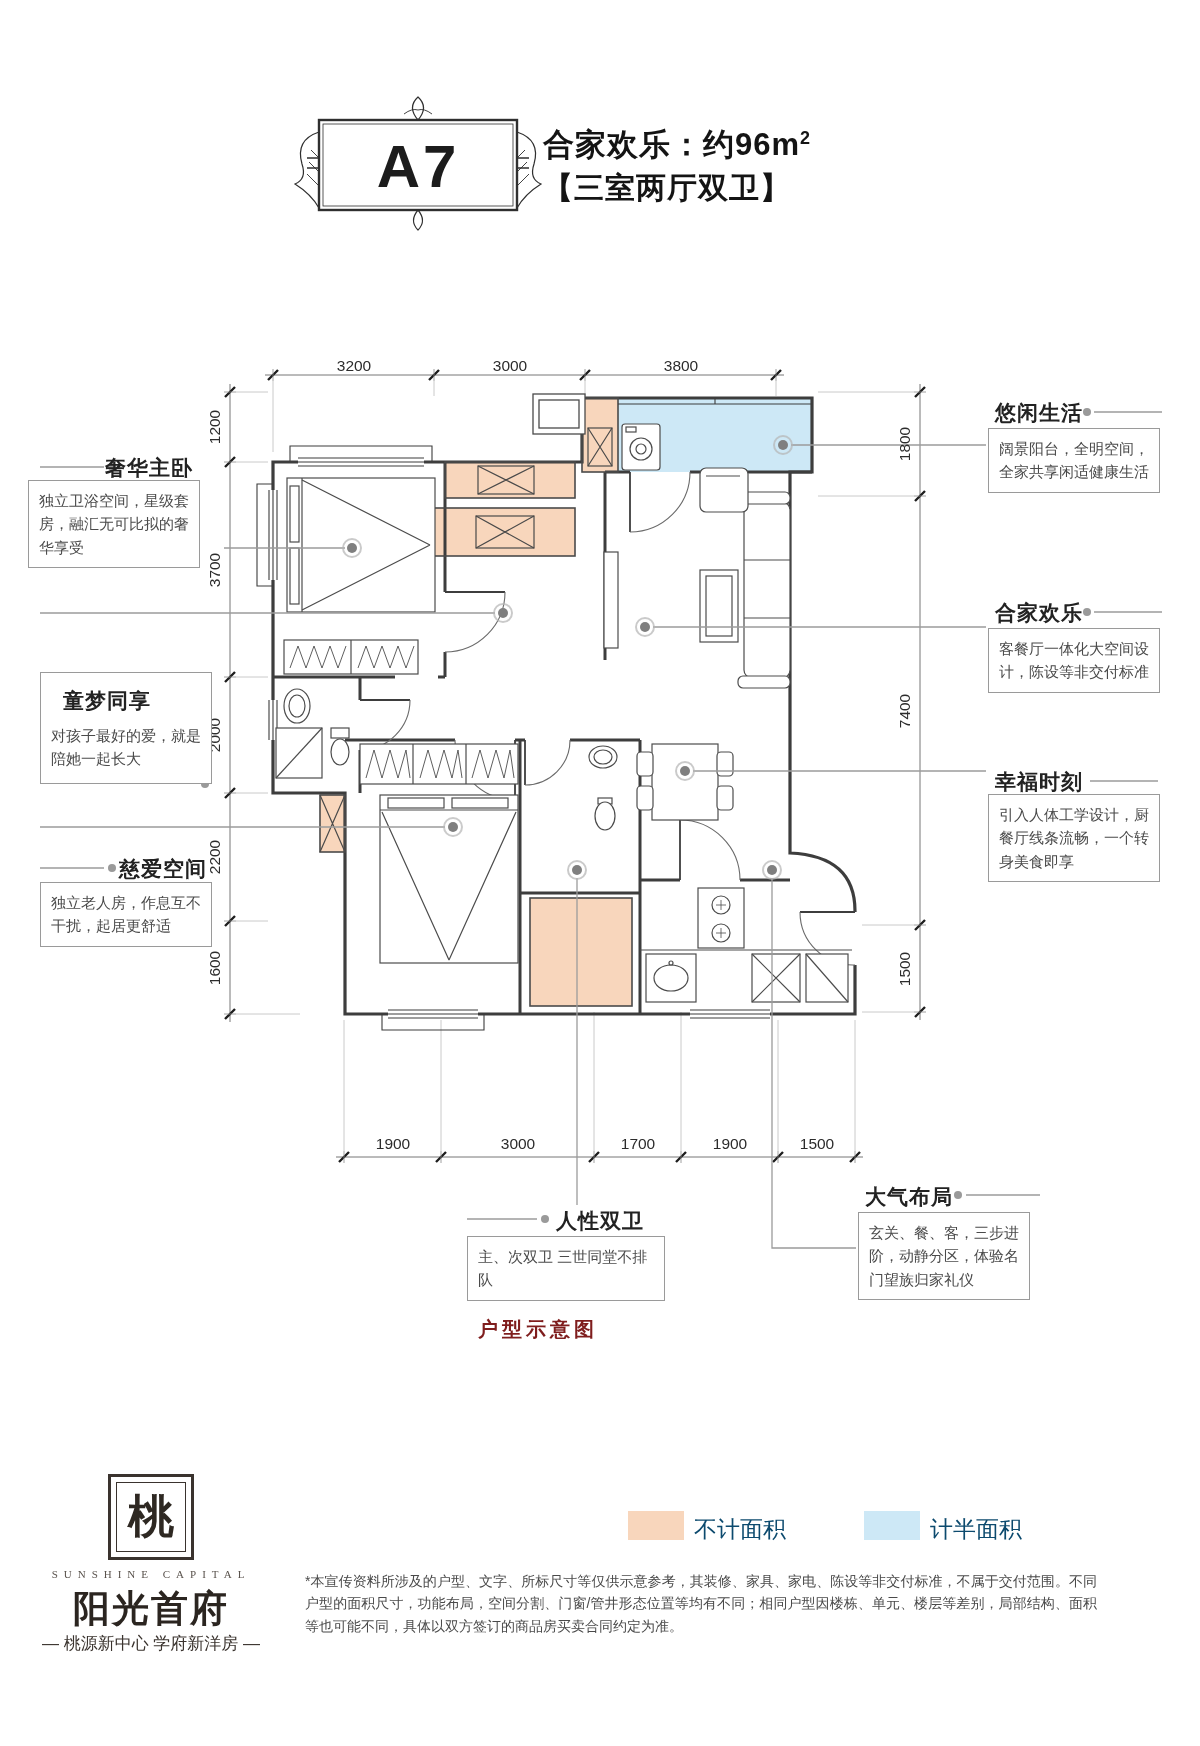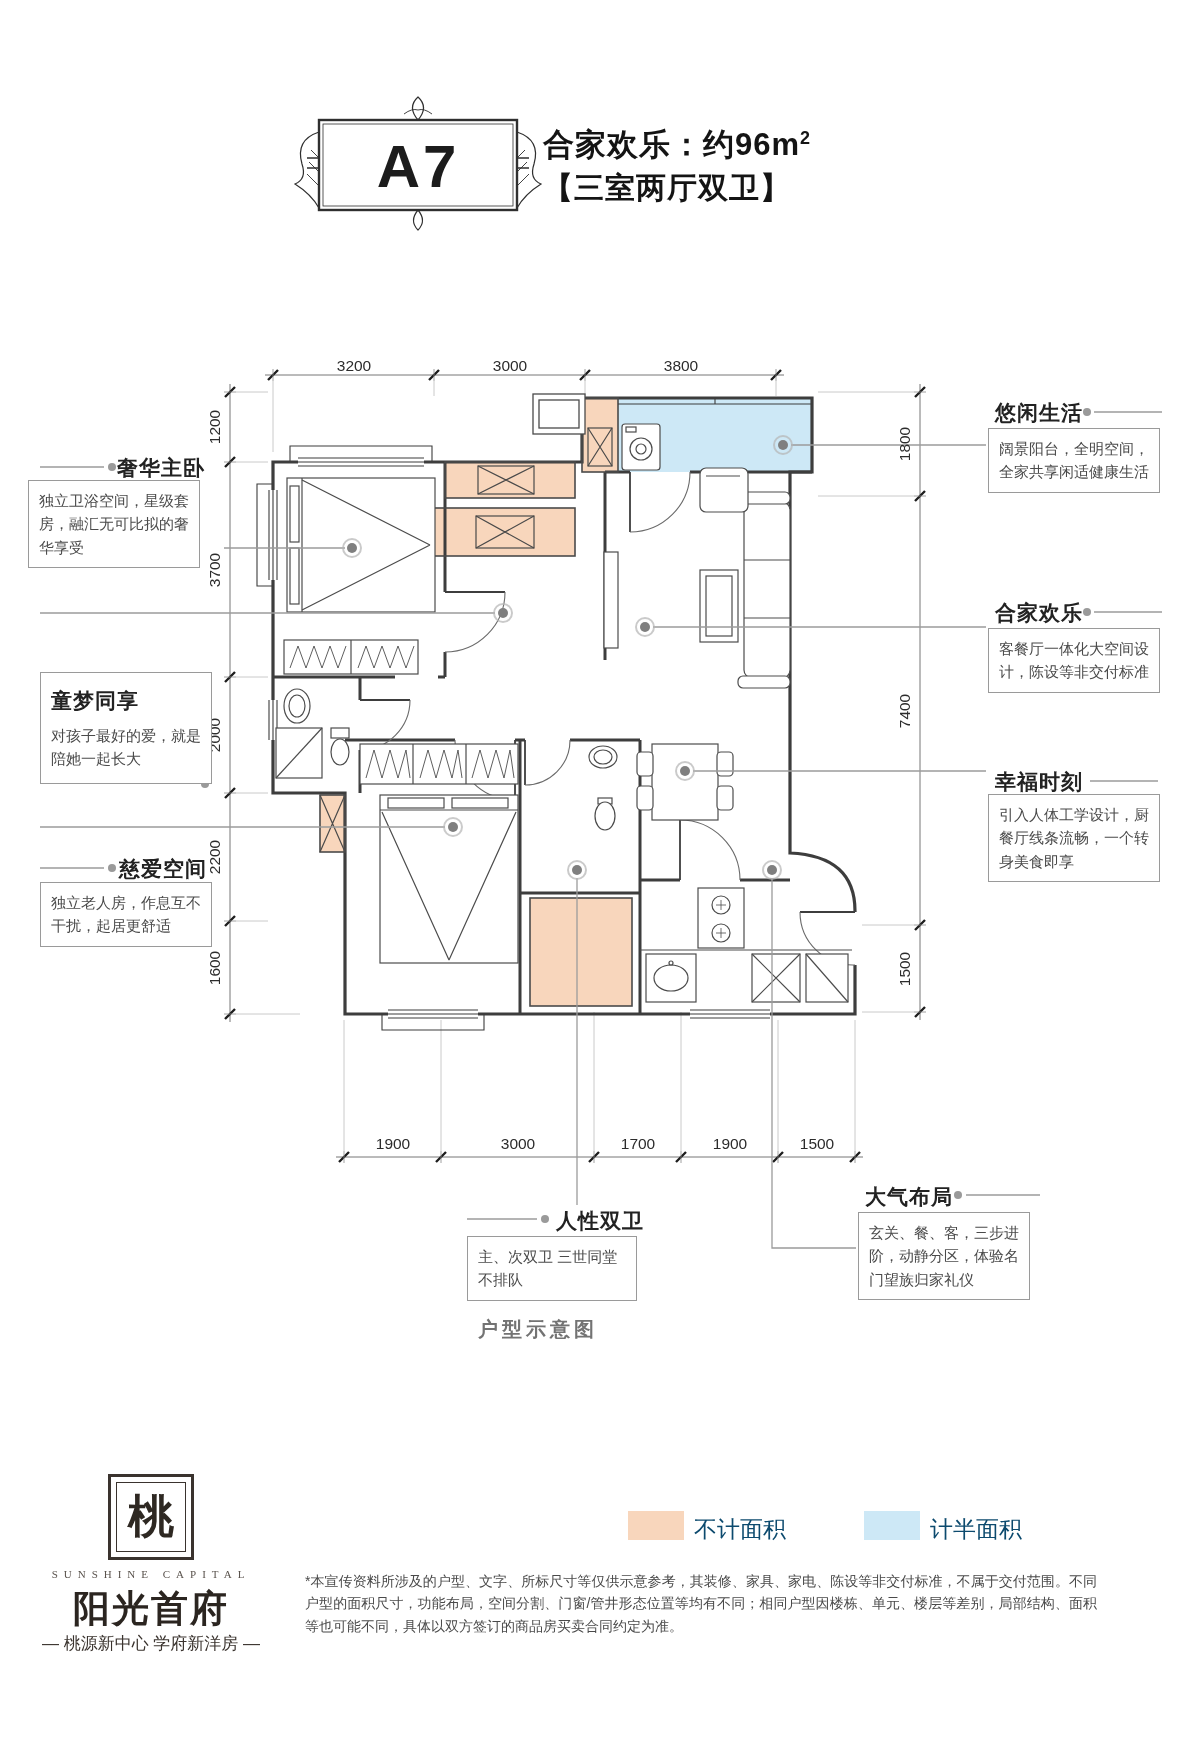--- a/index.html
+++ b/index.html
@@ -6,21 +6,21 @@
   body{width:1200px;height:1746px;position:relative;font-family:"Liberation Sans",sans-serif;color:#222;overflow:hidden}
   svg{position:absolute;left:0;top:0}
   .t{position:absolute;white-space:nowrap}
   .ttl{font-weight:bold;font-size:21px;color:#222;letter-spacing:1px}
   .desc-box{position:absolute;border:1px solid #9a9a9a;padding:8px 10px;font-size:15px;line-height:1.55;color:#4a4a4a;width:172px;box-sizing:border-box;background:#fff}
   .dim{position:absolute;font-size:15.5px;color:#2c2c2c;transform:translate(-50%,-50%)}
   .dimv{position:absolute;font-size:15.5px;color:#2c2c2c;transform:translate(-50%,-50%) rotate(-90deg)}
   .hdr-line1{position:absolute;left:543px;top:124px;font-size:31px;font-weight:bold;color:#141414;letter-spacing:1px}
   .hdr-line2{position:absolute;left:543px;top:168px;font-size:30px;font-weight:bold;color:#141414;letter-spacing:1px}
   .unit{position:absolute;left:418px;top:166px;transform:translate(-50%,-50%);font-size:60px;font-weight:bold;color:#1c1c1c;letter-spacing:3px}
-  .caption{position:absolute;left:538px;top:1316px;transform:translateX(-50%);font-size:20px;font-weight:600;letter-spacing:4px;color:#737373}
+  .caption{position:absolute;left:538px;top:1316px;transform:translateX(-50%);font-size:20px;font-weight:600;letter-spacing:4px;color:#7f1d1d}
   .seal{position:absolute;left:108px;top:1474px;width:86px;height:86px;border:3px solid #3a332e;box-sizing:border-box;background:#fff}
   .seal-inner{position:absolute;left:5px;top:5px;right:5px;bottom:5px;border:1px solid #3a332e;display:flex;align-items:center;justify-content:center;font-family:"Liberation Serif",serif;font-size:46px;font-weight:bold;color:#2e2822}
   .brand-en{position:absolute;left:151px;top:1568px;transform:translateX(-50%);font-size:11px;letter-spacing:6px;color:#5a534d;font-family:"Liberation Serif",serif;white-space:nowrap}
   .brand-cn{position:absolute;left:151px;top:1584px;transform:translateX(-50%);font-size:37px;font-weight:bold;color:#2b2520;letter-spacing:2px;white-space:nowrap}
   .tagline{position:absolute;left:151px;top:1632px;transform:translateX(-50%);font-size:17px;color:#3a332e;font-family:Liberation Sans, sans-serif;white-space:nowrap}
   .legend-label{position:absolute;font-size:23px;color:#0c4a6e}
   .sw{position:absolute;width:56px;height:29px}
   .sw-orange{background:#f8d6bc}
   .sw-blue{background:#cde8f6}
   .disclaimer{position:absolute;left:305px;top:1570px;width:792px;font-size:14px;line-height:1.6;color:#4a4a4a;text-align:justify}
@@ -295,42 +295,42 @@
 <div class="dimv" style="left:905px;top:444px">1800</div>
 <div class="dimv" style="left:905px;top:711px">7400</div>
 <div class="dimv" style="left:905px;top:969px">1500</div>
 
 <div class="dim" style="left:393px;top:1144px">1900</div>
 <div class="dim" style="left:518px;top:1144px">3000</div>
 <div class="dim" style="left:638px;top:1144px">1700</div>
 <div class="dim" style="left:730px;top:1144px">1900</div>
 <div class="dim" style="left:817px;top:1144px">1500</div>
 
-<div class="t ttl" style="left:117px;top:454px">奢华主卧</div>
+<div class="t ttl" style="left:105px;top:454px">奢华主卧</div>
 <div class="desc-box" style="left:28px;top:480px">独立卫浴空间，星级套房，融汇无可比拟的奢华享受</div>
 
 <div class="desc-box" style="left:40px;top:672px;height:112px">
-  <div class="ttl" style="margin:4px 0 6px">童梦同享</div>
+  <div class="ttl" style="margin:4px 12px 6px">童梦同享</div>
   <div>对孩子最好的爱，就是陪她一起长大</div>
 </div>
 
 <div class="t ttl" style="left:119px;top:855px">慈爱空间</div>
 <div class="desc-box" style="left:40px;top:882px">独立老人房，作息互不干扰，起居更舒适</div>
 
 <div class="t ttl" style="left:995px;top:399px">悠闲生活</div>
 <div class="desc-box" style="left:988px;top:428px">阔景阳台，全明空间，全家共享闲适健康生活</div>
 
 <div class="t ttl" style="left:995px;top:599px">合家欢乐</div>
 <div class="desc-box" style="left:988px;top:628px">客餐厅一体化大空间设计，陈设等非交付标准</div>
 
 <div class="t ttl" style="left:995px;top:768px">幸福时刻</div>
 <div class="desc-box" style="left:988px;top:794px">引入人体工学设计，厨餐厅线条流畅，一个转身美食即享</div>
 
 <div class="t ttl" style="left:556px;top:1207px">人性双卫</div>
-<div class="desc-box" style="left:467px;top:1236px;width:170px">主、次双卫 三世同堂不排队</div>
+<div class="desc-box" style="left:467px;top:1236px;width:198px">主、次双卫 三世同堂不排队</div>
 
 <div class="t ttl" style="left:865px;top:1183px">大气布局</div>
 <div class="desc-box" style="left:858px;top:1212px">玄关、餐、客，三步进阶，动静分区，体验名门望族归家礼仪</div>
 
 <div class="caption">户型示意图</div>
 
 <div class="sw sw-orange" style="left:628px;top:1511px"></div>
 <div class="legend-label" style="left:694px;top:1514px">不计面积</div>
 <div class="sw sw-blue" style="left:864px;top:1511px"></div>
 <div class="legend-label" style="left:930px;top:1514px">计半面积</div>

